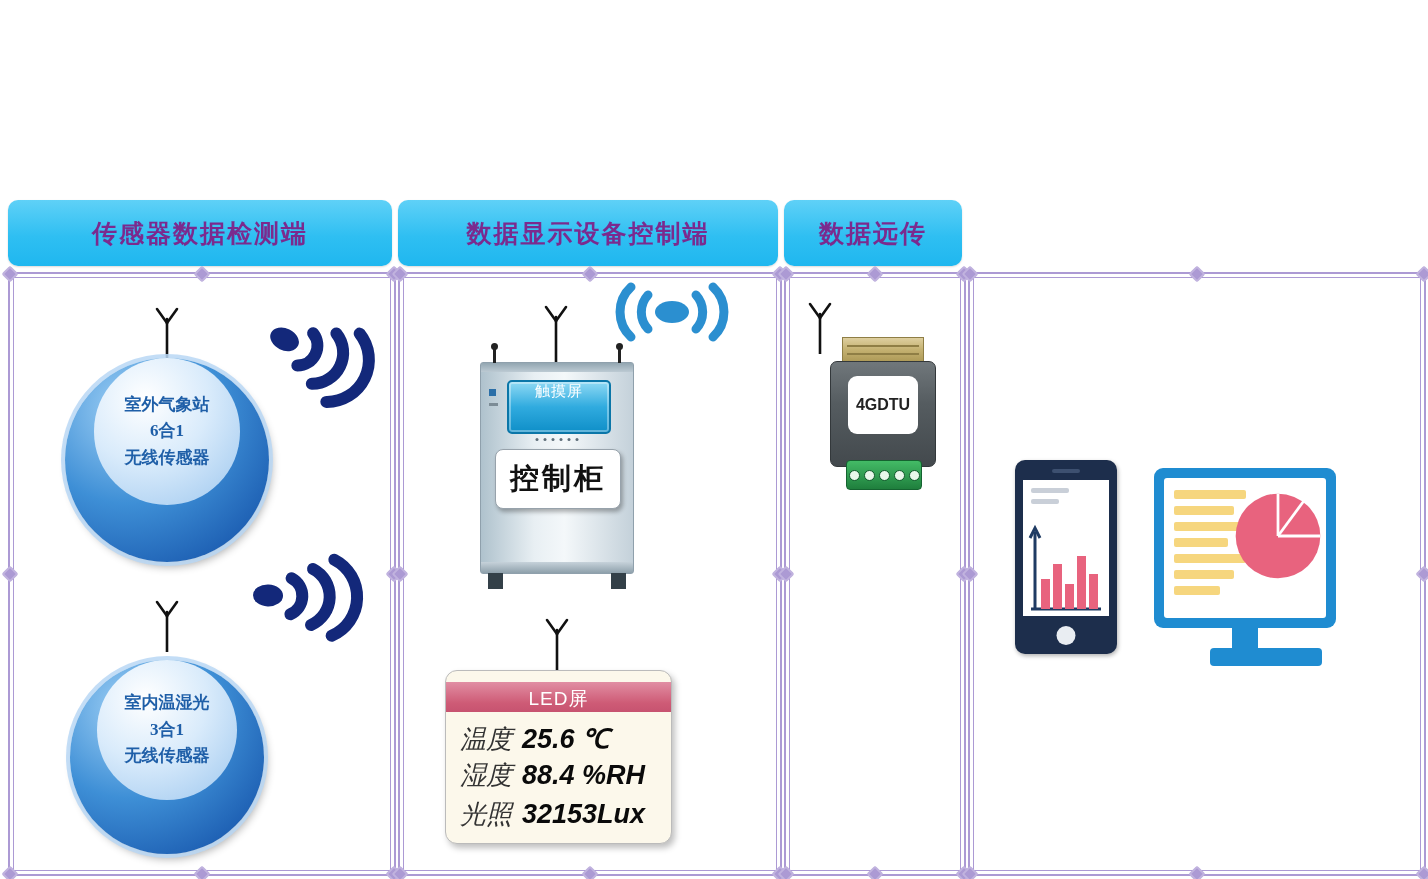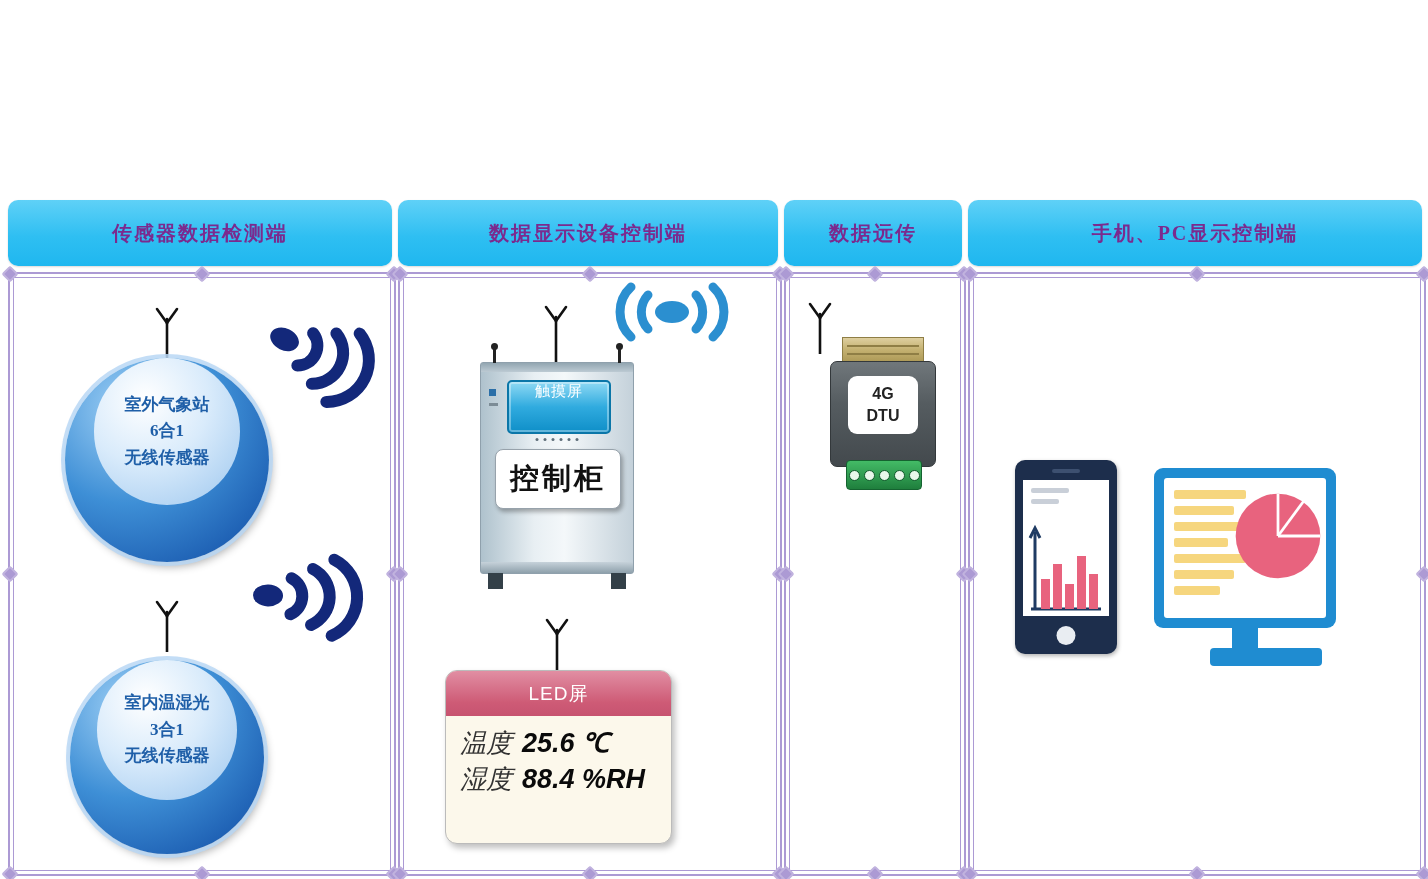--- a/index.html
+++ b/index.html
@@ -12,21 +12,21 @@
     box-shadow:3px 4px 5px rgba(0,0,0,.28);
     display:flex; align-items:center; justify-content:center; }
   .title-box span { font-family:"Liberation Serif", serif; font-weight:bold; font-size:30px;
     letter-spacing:3px; color:#000; }
 
   
   .col-header { position:absolute; top:200px; height:66px;
     background:linear-gradient(180deg,#5FD1F7 0%,#2FBFF2 55%,#1FB7EF 100%);
     border-radius:10px; display:flex; align-items:center; justify-content:center;
     box-shadow:0 1px 2px rgba(0,0,0,.15); }
-  .col-header span { font-family:Liberation Serif, serif; font-weight:bold; font-size:20px;
+  .col-header span { font-family:Liberation Mono, monospace; font-weight:bold; font-size:25px;
     color:var(--header-text,#7B2A8E); letter-spacing:2px; }
   .h1{left:8px;width:384px} .h2{left:398px;width:380px} .h3{left:784px;width:178px} .h4{left:968px;width:454px}
 
   
   .column-body { position:absolute; top:272px; height:600px;
     border:2px solid var(--panel-border,#AC9AD4);
     outline:1px solid var(--panel-border,#AC9AD4); outline-offset:-6px; }
   .b1{left:8px;width:384px} .b2{left:398px;width:380px} .b3{left:784px;width:178px} .b4{left:968px;width:454px}
   .orn { position:absolute; width:12px; height:12px; background:var(--panel-border,#AC9AD4);
     transform:rotate(45deg); border-radius:2px; box-shadow:inset 0 0 0 2px rgba(255,255,255,.25); z-index:3; }
@@ -79,39 +79,39 @@
     border:1px solid #97A2AB; border-radius:8px; box-shadow:2px 3px 4px rgba(0,0,0,.3);
     display:flex; align-items:center; justify-content:center; }
   .cabinet-label span { font-family:"Liberation Serif", serif; font-weight:600; font-size:29px;
     letter-spacing:3px; color:#111; }
   .cab-leg { position:absolute; bottom:-16px; width:15px; height:17px; background:#334048; }
   .leg-l{left:7px} .leg-r{right:7px}
 
   
   .led-panel { position:absolute; left:45px; top:396px; width:225px; height:172px; border-radius:12px;
     background:#FCF8EB; border:1px solid #BBB; box-shadow:3px 4px 6px rgba(0,0,0,.25); overflow:hidden; }
-  .led-header { height:45px; background:linear-gradient(180deg,#E18EA3 0%,var(--led-header,#CE5B76) 70%,#C75370 100%);
-    display:flex; align-items:center; justify-content:center; }
+  .led-header { height:30px; background:linear-gradient(180deg,#E18EA3 0%,var(--led-header,#CE5B76) 70%,#C75370 100%);
+    display:flex; align-items:flex-end; justify-content:center;margin-top:11px; }
   .led-header span { color:#fff; font-size:19px; letter-spacing:1px; }
   .led-body { padding:7px 0 0 14px;font-style:italic; }
   .led-row { display:flex; align-items:baseline; height:39px; }
   .led-row .lbl { font-family:"Liberation Serif", serif; font-size:26px; color:#333; }
   .led-row .val { font-family:"Liberation Sans", sans-serif; font-weight:bold; font-size:27px;
     color:#0A0A0A; margin-left:10px; }
 
   
   .dtu-top { position:absolute; left:56px; top:63px; width:80px; height:26px;
     background:linear-gradient(180deg,#DECF9F 0%,#C4B171 45%,#A99552 100%); border:1px solid #8F7E45; }
   .dtu-top::before { content:""; position:absolute; left:4px; right:4px; top:7px; height:2px; background:#8F7E45; }
   .dtu-top::after { content:""; position:absolute; left:4px; right:4px; top:15px; height:2px; background:#8F7E45; }
   .dtu-body { position:absolute; left:44px; top:87px; width:104px; height:104px;
     background:linear-gradient(180deg,#70777B 0%,#555C60 40%,#43494D 100%);
     border-radius:7px; border:1px solid #33383B; }
   .dtu-label { position:absolute; left:17px; top:14px; width:70px; height:58px; background:#fff;
-    border-radius:9px; display:flex; flex-direction:column; align-items:center; justify-content:center; }
+    border-radius:9px; display:flex; flex-direction:row; align-items:center; justify-content:center; }
   .dtu-label div { font-weight:bold; font-size:16px; color:#222; line-height:1.35; }
   .dtu-term { position:absolute; left:60px; top:186px; width:74px; height:28px;
     background:linear-gradient(180deg,#43BB66,#1F7F3D); border-radius:4px; border:1px solid #156330;
     display:flex; align-items:center; justify-content:center; gap:4px; }
   .dtu-term i { width:9px; height:9px; border-radius:50%; background:#E8F7EA; border:1px solid #0F5A2A; }
 
   
   .phone { position:absolute; left:45px; top:186px; width:102px; height:194px;
     background:var(--phone-navy,#1D2E4C); border-radius:10px; box-shadow:1px 2px 4px rgba(0,0,0,.3); }
   .phone-speaker { position:absolute; top:9px; left:50%; transform:translateX(-50%); width:28px; height:4px;
@@ -150,23 +150,20 @@
 
   <div class="col-header h1">
     <span>传感器数据检测端</span>
   </div>
   <div class="col-header h2">
     <span>数据显示设备控制端</span>
   </div>
   <div class="col-header h3">
     <span>数据远传</span>
   </div>
-  <div class="col-header h4">
-    <span>手机、PC显示控制端</span>
-  </div>
 
   <div class="column-body b1">
     <svg class="abs ant" style="left:142px;top:33px" width="30" height="52" viewBox="0 0 30 52">
       <line x1="15" y1="52" x2="15" y2="12"></line>
         <line x1="15" y1="16" x2="5" y2="2"></line>
         <line x1="15" y1="16" x2="25" y2="2"></line>
     </svg>
     <svg class="abs wifi w1" width="130" height="90" viewBox="0 0 130 90">
       <ellipse cx="20" cy="45" rx="15" ry="11"></ellipse>
       <path d="M43 27 A20 20 0 0 1 43 63" stroke-width="12"></path>
@@ -253,20 +250,24 @@
         <span>LED屏</span>
       </div>
       <div class="led-body">
         <div class="led-row">
           <span class="lbl">温度</span>
           <span class="val">25.6 ℃</span>
         </div>
         <div class="led-row">
           <span class="lbl">湿度</span>
           <span class="val">88.4 %RH</span>
+        </div>
+        <div class="led-row">
+          <span class="lbl">光照</span>
+          <span class="val">32153Lux</span>
         </div>
       </div>
     </div>
   <div class="orn" style="top: calc(0% - 6px); left: calc(0% - 6px);"></div>
       <div class="orn" style="top: calc(0% - 6px); left: calc(50% - 6px);"></div>
       <div class="orn" style="top: calc(0% - 6px); left: calc(100% - 6px);"></div>
       <div class="orn" style="top: calc(50% - 6px); left: calc(0% - 6px);"></div>
       <div class="orn" style="top: calc(50% - 6px); left: calc(100% - 6px);"></div>
       <div class="orn" style="top: calc(100% - 6px); left: calc(0% - 6px);"></div>
       <div class="orn" style="top: calc(100% - 6px); left: calc(50% - 6px);"></div>

